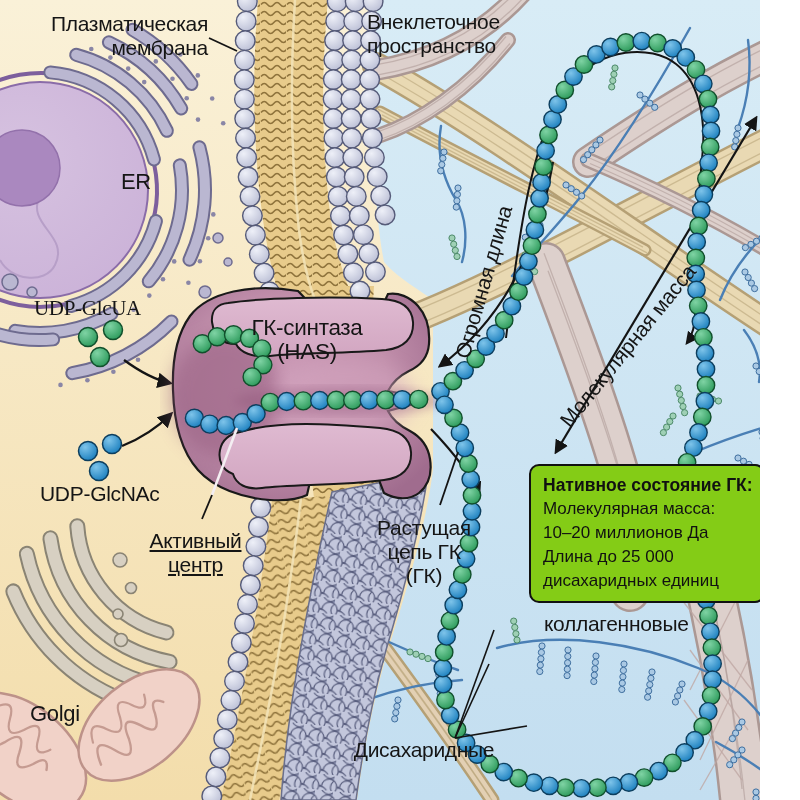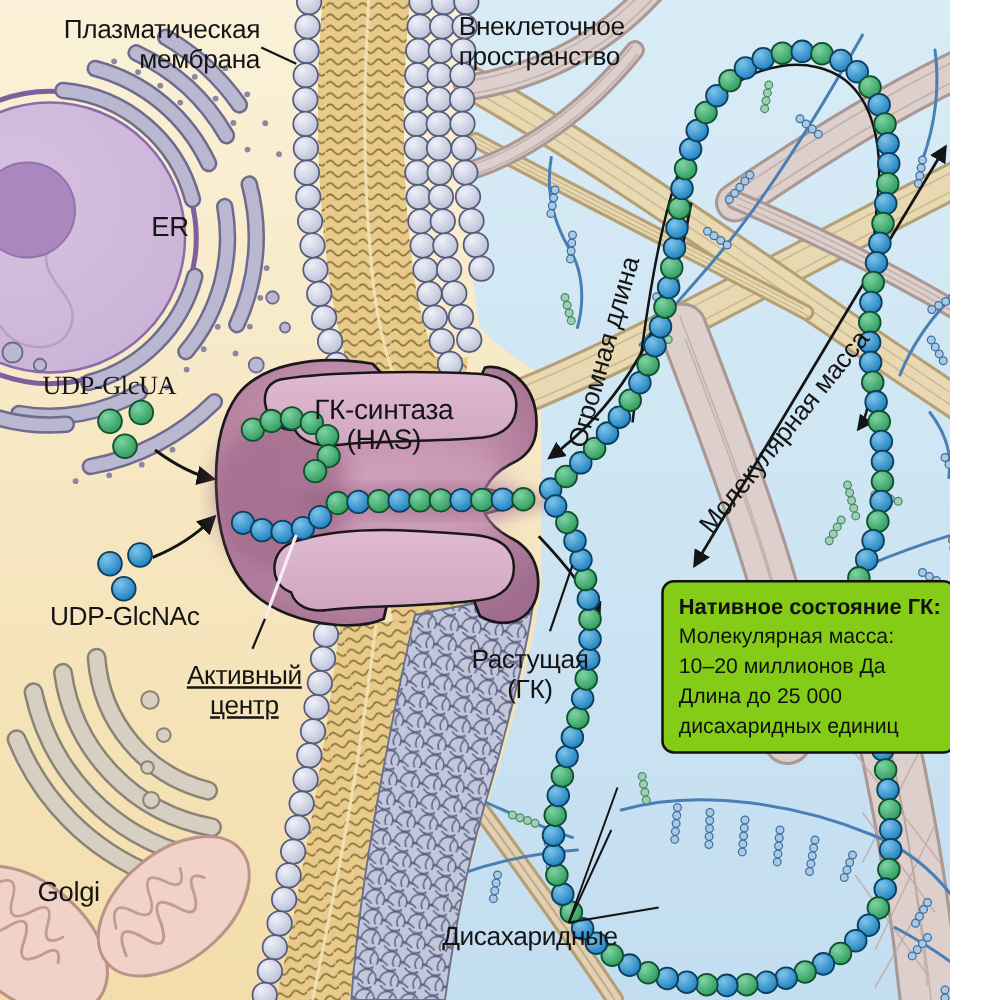--- a/index.html
+++ b/index.html
@@ -684,28 +684,30 @@
     <div>ГК-синтаза</div>
     <div>(HAS)</div>
   </div>
 
   <div class="lbl c rot" style="left:384px;top:270px;width:200px;transform:rotate(-74deg);">Огромная длина</div>
 
   <div class="lbl c rot" style="left:518px;top:334px;width:220px;transform:rotate(-51deg);">Молекулярная масса</div>
 
   <div class="lbl c" style="left:344px;top:496px;width:160px;margin-top:20px;">
     <div>Растущая</div>
+    <div>цепь ГК</div>
     <div>(ГК)</div>
   </div>
 
   <div id="infobox">
     <div class="t">Нативное состояние ГК:</div>
     <div class="l">Молекулярная масса:</div>
     <div class="l">10–20 миллионов Да</div>
     <div class="l">Длина до 25 000</div>
     <div class="l">дисахаридных единиц</div>
   </div>
 
+  <div class="lbl" style="left:544px;top:612px;">коллагенновые</div>
 
   <div class="lbl c" style="left:344px;top:738px;width:160px;">
     <div>Дисахаридные</div>
   </div>
 </div>
 
 </body></html>

